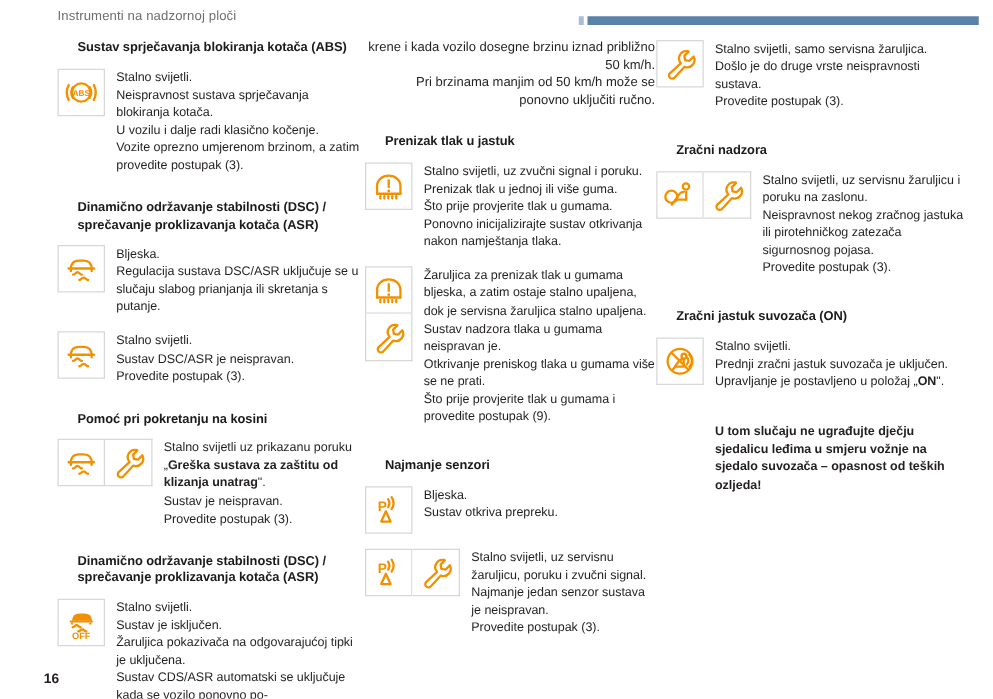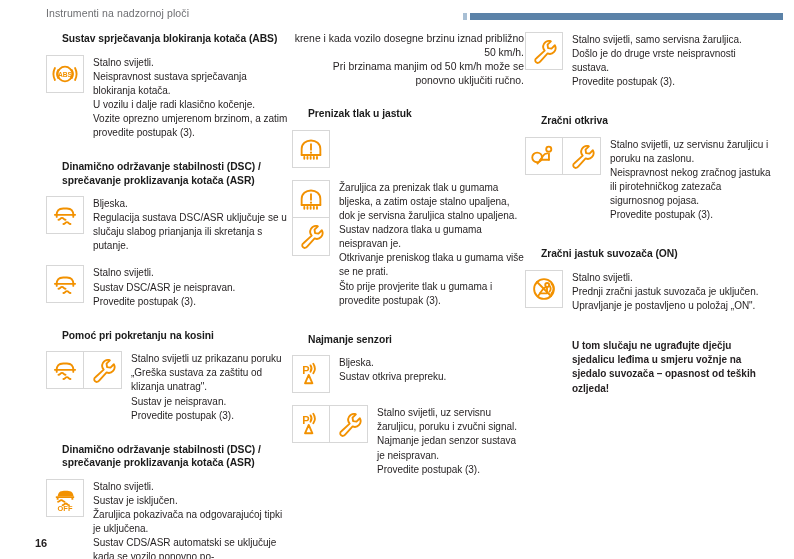--- a/index.html
+++ b/index.html
@@ -57,21 +57,21 @@
     flex: 0 0 auto;
   }
   .icon-box + .icon-box { border-left: none; }
   .icons.stack .icon-box + .icon-box { border-left: 1px solid #d7d7d7; border-top: none; }
   .icon-box svg { display: block; }
 
   .etext {
     font-size: 10px; line-height: 14.1px; color: #231f20;
     padding-left: 9px; padding-top: 1px; letter-spacing: -.02px;
   }
-  .etext b { font-weight: normal; }
+  .etext b { font-weight: bold; }
   .etext .warn { font-weight: bold; display: block; margin-top: 26px; }
 
   
   .contpara {
     font-size: 10.4px; line-height: 14.1px; color: #231f20;
     margin: 0 0 0 0; padding-left: 0; text-align: right;
   }
 
   
   .folio {
@@ -207,20 +207,24 @@
         <div class="icon-box">
           <svg width="30" height="30" viewBox="0 0 34 34">
             <path class="ic" d="M6.4 23.8V17c0-5.9 4.7-9.6 10.6-9.6S27.6 11.1 27.6 17v6.8" stroke-width="2"></path>
             <path class="ic" d="M6.4 23.8h21.2" stroke-width="2"></path>
             <path class="ic" d="M9.4 25.9v2.2M13 25.9v2.2M16.6 25.9v2.2M20.2 25.9v2.2M23.8 25.9v2.2" stroke-width="1.9"></path>
             <path class="ic" d="M17 11.6v6.2" stroke-width="2.2"></path>
             <circle class="ic-f" cx="17" cy="21.2" r="1.25"></circle>
           </svg>
         </div>
       </div>
+      <div class="etext" style="white-space:pre-line">Stalno svijetli, uz zvučni signal i poruku.
+Prenizak tlak u jednoj ili više guma.
+Što prije provjerite tlak u gumama.
+Ponovno inicijalizirajte sustav otkrivanja nakon namještanja tlaka.</div>
     </div>
     <div class="entry">
       <div class="icons stack">
         <div class="icon-box">
           <svg width="30" height="30" viewBox="0 0 34 34">
             <path class="ic" d="M6.4 23.8V17c0-5.9 4.7-9.6 10.6-9.6S27.6 11.1 27.6 17v6.8" stroke-width="2"></path>
             <path class="ic" d="M6.4 23.8h21.2" stroke-width="2"></path>
             <path class="ic" d="M9.4 25.9v2.2M13 25.9v2.2M16.6 25.9v2.2M20.2 25.9v2.2M23.8 25.9v2.2" stroke-width="1.9"></path>
             <path class="ic" d="M17 11.6v6.2" stroke-width="2.2"></path>
             <circle class="ic-f" cx="17" cy="21.2" r="1.25"></circle>
@@ -228,21 +232,21 @@
         </div>
         <div class="icon-box">
           <svg width="30" height="30" viewBox="0 0 34 34">
             <path class="ic" d="M23.8 5.6a6.6 6.6 0 0 0-6 10.9L8.4 25.2a2.9 2.9 0 1 0 4 4l8.7-9.4a6.6 6.6 0 0 0 8.2-9.3l-3.8 3.8-3.9-.6-.6-3.9 3.8-3.8a6.6 6.6 0 0 0-1-.4z" stroke-width="1.9"></path>
           </svg>
         </div>
       </div>
       <div class="etext" style="white-space:pre-line">Žaruljica za prenizak tlak u gumama bljeska, a zatim ostaje stalno upaljena, dok je servisna žaruljica stalno upaljena.
 Sustav nadzora tlaka u gumama neispravan je.
 Otkrivanje preniskog tlaka u gumama više se ne prati.
-Što prije provjerite tlak u gumama i provedite postupak (3).</div>
+Što prije provjerite tlak u gumama i provedite postupak (9).</div>
     </div>
 
     <div class="spacer-md"></div>
     <h2 class="sec">Najmanje senzori</h2>
     <div class="entry">
       <div class="icons">
         <div class="icon-box">
           <svg width="30" height="30" viewBox="0 0 34 34">
             <text class="ic-txt" x="7" y="17.5" font-size="12.5">P</text>
             <path class="ic" d="M16.4 7.2a6.4 6.4 0 0 1 0 7.2" stroke-width="1.7"></path>
@@ -285,21 +289,21 @@
             <path class="ic" d="M23.8 5.6a6.6 6.6 0 0 0-6 10.9L8.4 25.2a2.9 2.9 0 1 0 4 4l8.7-9.4a6.6 6.6 0 0 0 8.2-9.3l-3.8 3.8-3.9-.6-.6-3.9 3.8-3.8a6.6 6.6 0 0 0-1-.4z" stroke-width="1.9"></path>
           </svg>
         </div>
       </div>
       <div class="etext" style="white-space:pre-line">Stalno svijetli, samo servisna žaruljica.
 Došlo je do druge vrste neispravnosti sustava.
 Provedite postupak (3).</div>
     </div>
 
     <div class="spacer-md"></div>
-    <h2 class="sec">Zračni otkriva</h2>
+    <h2 class="sec">Zračni nadzora</h2>
     <div class="entry">
       <div class="icons">
         <div class="icon-box">
           <svg width="30" height="30" viewBox="0 0 34 34">
             <circle class="ic" cx="22.4" cy="9.3" r="2.9" stroke-width="1.9"></circle>
             <path class="ic" d="M20.6 14.1c-2.1 0-3.6 1.1-4.6 2.6l-3 4.5" stroke-width="1.9"></path>
             <path class="ic" d="M13 21.2h9.6" stroke-width="1.9"></path>
             <path class="ic" d="M22.6 14.3v6.9" stroke-width="1.9"></path>
             <path class="ic" d="M13 21.2l-3.4 4.4" stroke-width="1.9"></path>
             <circle class="ic" cx="9.2" cy="18.6" r="5.5" stroke-width="1.9"></circle>

